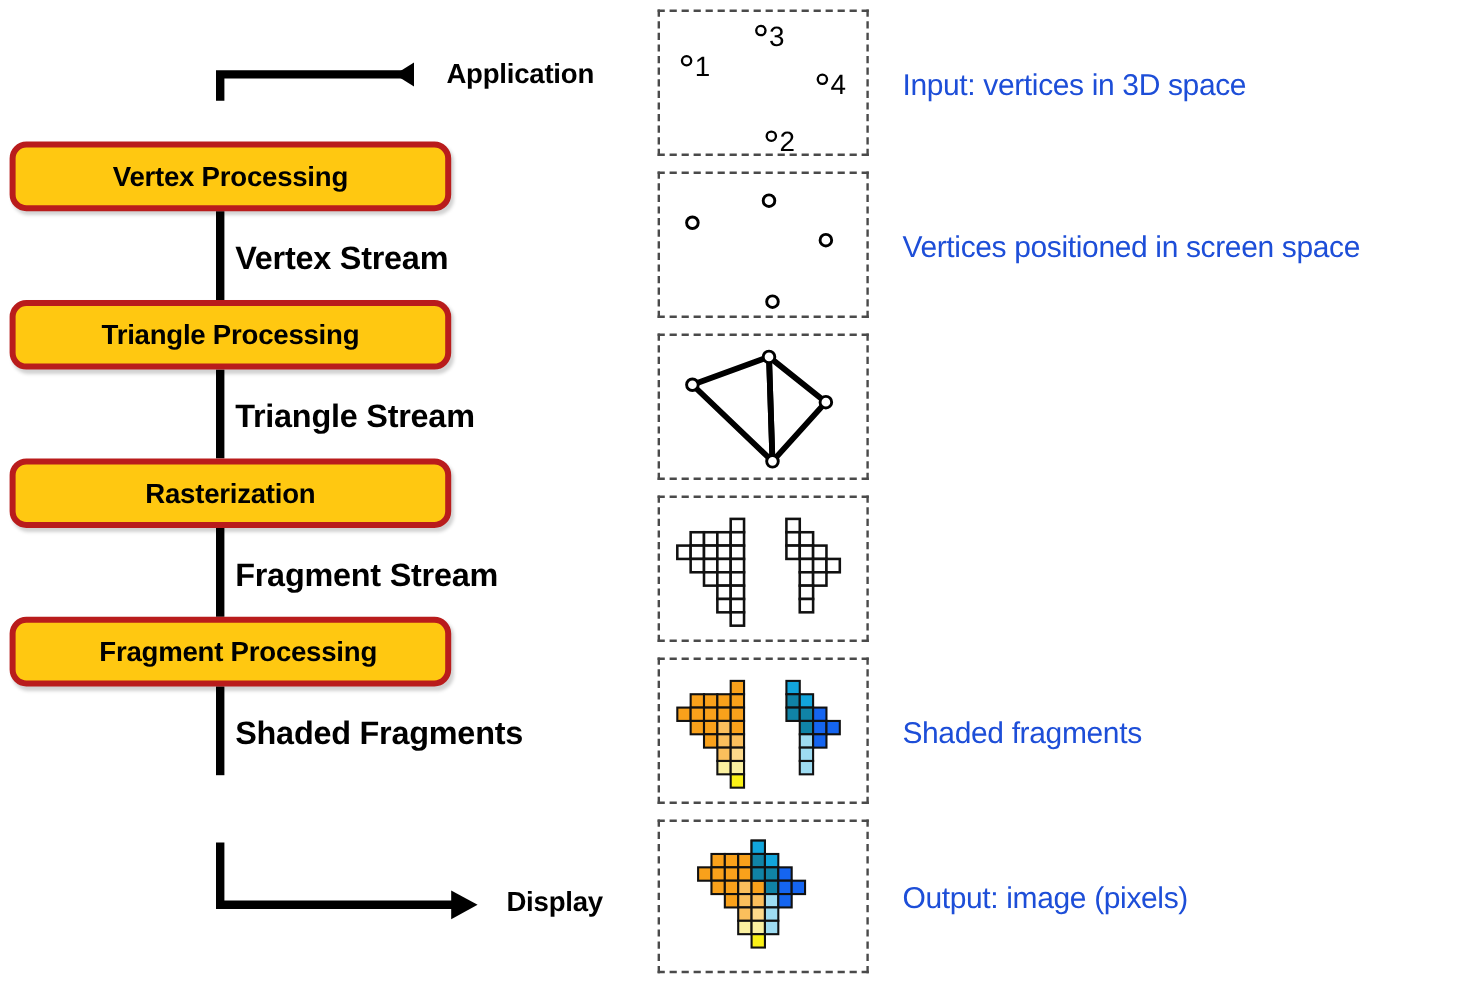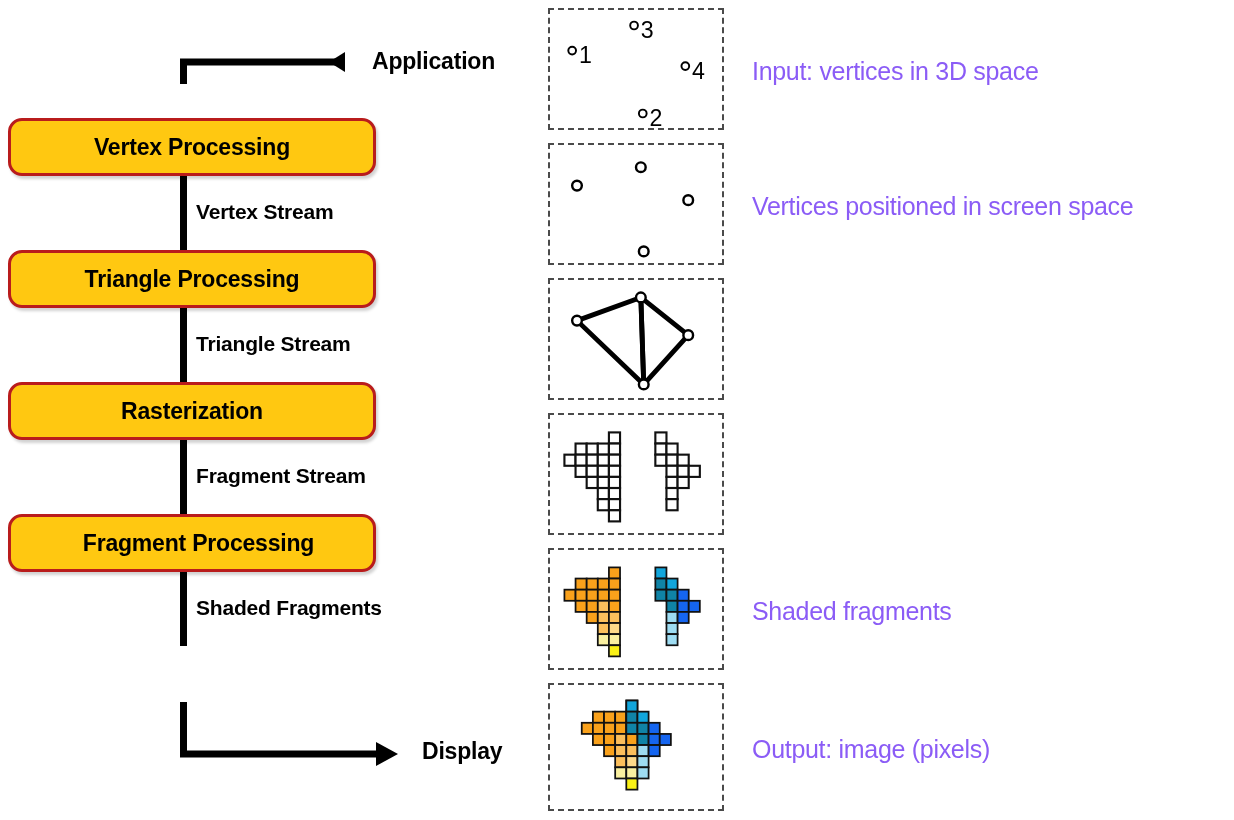--- a/index.html
+++ b/index.html
@@ -9,56 +9,56 @@
     position:relative;overflow:hidden;
   }
   #stage{position:absolute;left:0;top:0;width:1234px;height:820px;}
 
   
   #pipeline{position:absolute;left:0;top:0;width:540px;height:656px;}
 
   .stage-box{
     position:absolute;left:8px;width:368px;height:58px;
     background:#FFC811;
-    border:3px solid #b91c1c;
+    border:5px solid #b91c1c;
     border-radius:14px;
     box-sizing:border-box;
     display:flex;align-items:center;justify-content:center;
     color:#000000;
     font-weight:bold;
     font-size:23px;
     letter-spacing:-0.2px;
     box-shadow:2px 3px 3px rgba(0,0,0,0.18);
   }
 
   .spine{position:absolute;left:180px;width:7px;background:#000;}
 
   .stream-label{
     position:absolute;left:196px;
-    font-weight:bold;font-size:21px;color:#000;
+    font-weight:bold;font-size:27px;color:#000;
     white-space:nowrap;letter-spacing:-0.2px;
   }
 
   .endpoint-label{
     position:absolute;
     font-weight:bold;font-size:23px;color:#000;
     white-space:nowrap;letter-spacing:-0.2px;
   }
 
   
   .panel{
     position:absolute;left:548px;width:176px;
     border:2px dashed #4a4a4a;
     box-sizing:border-box;background:#fff;
   }
   .panel svg{display:block;width:100%;height:100%;}
 
   .panel-caption{
     position:absolute;left:752px;
-    font-size:25px;color:#8b5cf6;white-space:nowrap;
+    font-size:25px;color:#1d4ed8;white-space:nowrap;
     font-weight:normal;letter-spacing:-0.3px;
   }
 </style>
 </head>
 <body>
 
 <div id="stage">
 
   <div id="pipeline">
 

